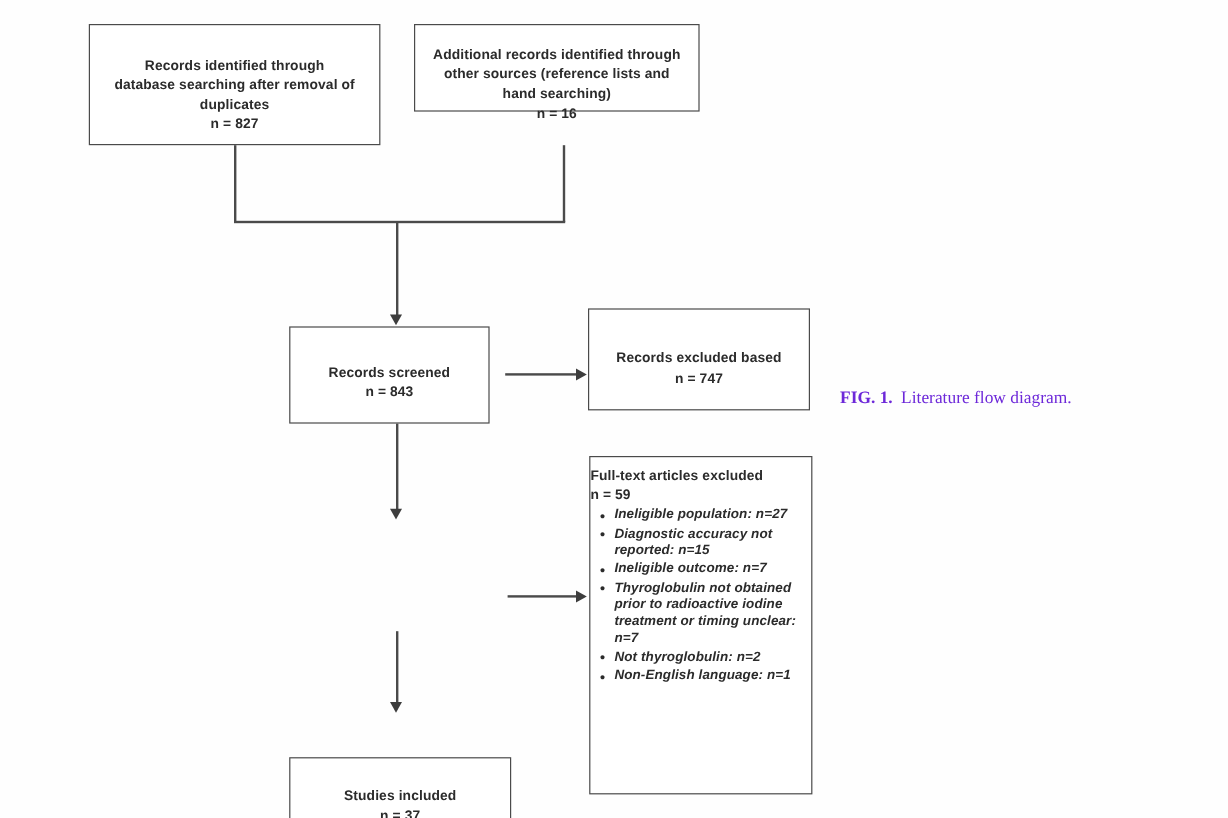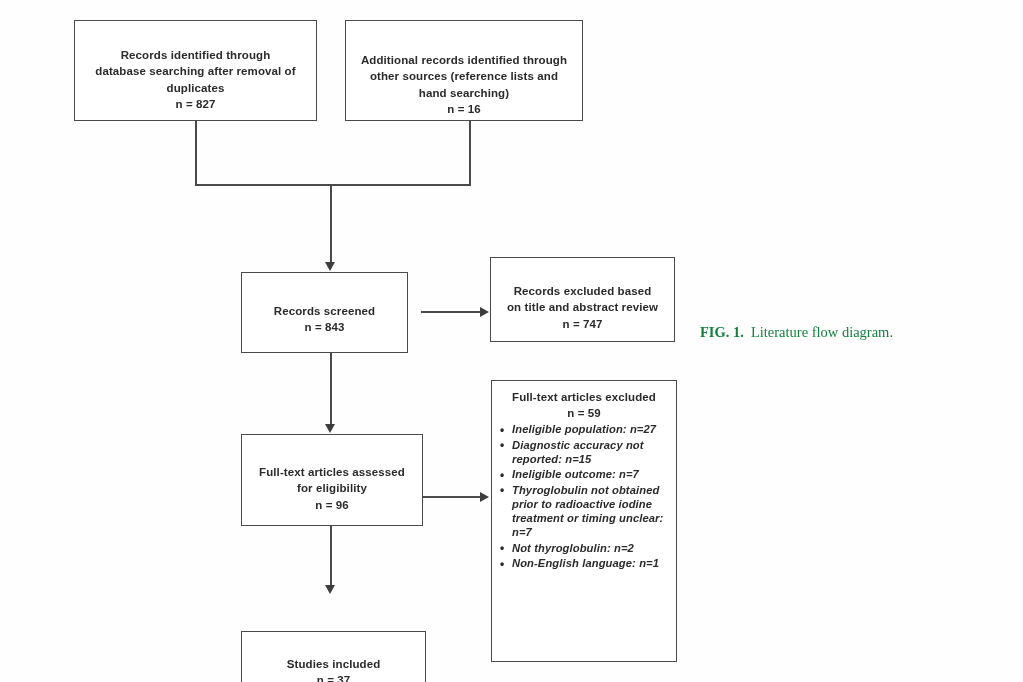--- a/index.html
+++ b/index.html
@@ -37,42 +37,42 @@
   .box .lines {
     width: 100%;
     padding: 0 6px;
     box-sizing: border-box;
   }
   .box .ln { display: block; }
   .box.vtop    { justify-content: center; }
 
   
   #box-identified  { left: 74px;  top: 20px;  width: 243px; height: 101px; padding-top: 18px; }
-  #box-additional  { left: 345px; top: 20px;  width: 238px; height: 101px; padding-top: 28px; }
+  #box-additional  { left: 345px; top: 20px;  width: 238px; height: 73px; padding-top: 28px; }
 
   #box-screened    { left: 241px; top: 272px; width: 167px; height: 81px;  padding-top: 13px; }
   #box-excluded    { left: 490px; top: 257px; width: 185px; height: 85px;  padding-top: 16px; }
 
   #box-fulltext    { left: 241px; top: 434px; width: 182px; height: 92px;  padding-top: 17px; }
   #box-included    { left: 241px; top: 595px; width: 185px; height: 68px;  padding-top: 14px; margin-top: 36px; }
 
   
   #box-exclusions {
     left: 491px;
     top: 380px;
     width: 186px;
     height: 282px;
     padding-top: 8px;
     justify-content: flex-start;
   }
   #box-exclusions .hdr {
     font-weight: 700;
     font-size: 11.5px;
     line-height: 1.4;
-    text-align: center;
+    text-align: left;
     width: 100%;
   }
   #box-exclusions ul {
     margin: 1px 0 0 0;
     padding: 0 4px 0 20px;
     list-style: none;
     width: 100%;
     box-sizing: border-box;
     text-align: left;
   }
@@ -140,21 +140,21 @@
 
   
   #caption {
     position: absolute;
     left: 700px;
     top: 323px;
     width: 230px;
     font-family: "Liberation Serif", serif;
     font-size: 14.5px;
     line-height: 1.32;
-    color: #15803d;
+    color: #6d28d9;
   }
   #caption .figlabel {
     font-weight: 700;
     margin-right: 7px;
   }
 </style>
 </head>
 <body>
 
 <div id="page">
@@ -189,35 +189,27 @@
       <span class="ln">n = 843</span>
     </div>
   </div>
 
   <div class="ln-h" id="h-screened-excl"></div>
   <div class="arrow-right" id="arrow-excl"></div>
 
   <div class="box vtop" id="box-excluded">
     <div class="lines">
       <span class="ln">Records excluded based</span>
-      <span class="ln">on title and abstract review</span>
       <span class="ln">n = 747</span>
     </div>
   </div>
 
   <div class="ln-v" id="v-screened-full"></div>
   <div class="arrow-down" id="arrow-fulltext"></div>
 
-  <div class="box vtop" id="box-fulltext">
-    <div class="lines">
-      <span class="ln">Full-text articles assessed</span>
-      <span class="ln">for eligibility</span>
-      <span class="ln">n = 96</span>
-    </div>
-  </div>
 
   <div class="ln-h" id="h-full-excl"></div>
   <div class="arrow-right" id="arrow-exclist"></div>
 
   <div class="box vtop" id="box-exclusions">
     <div class="hdr">
       <span class="ln">Full-text articles excluded</span>
       <span class="ln">n = 59</span>
     </div>
     <ul>

